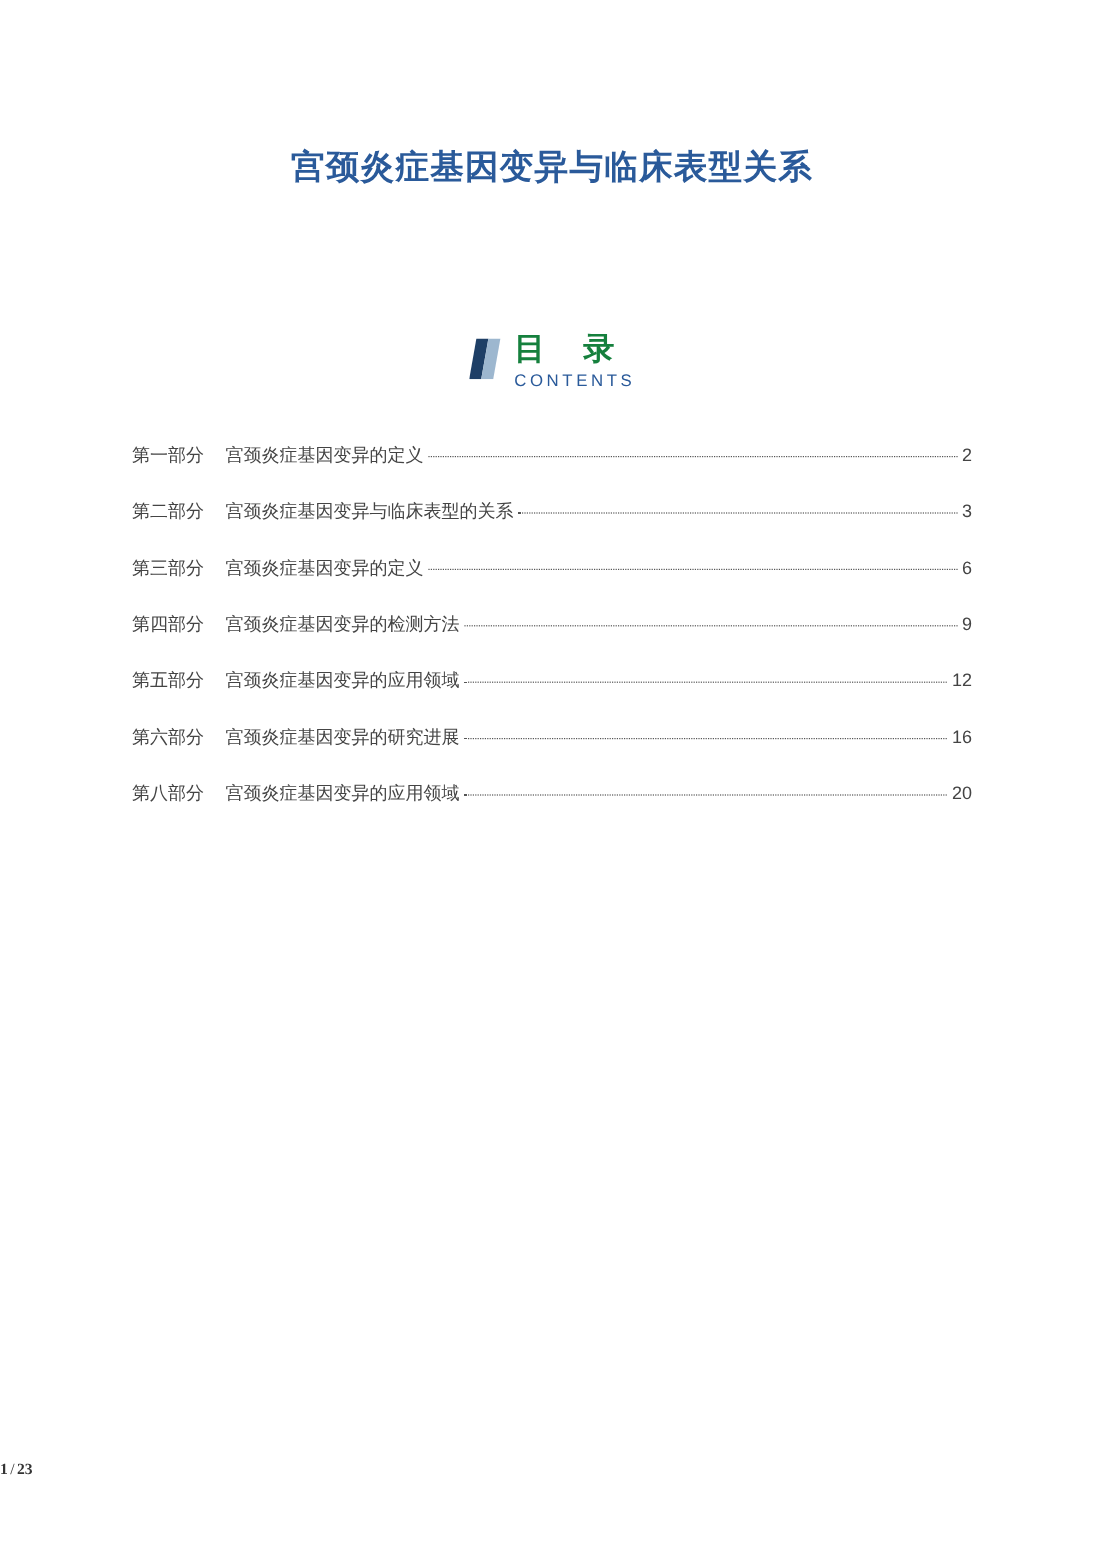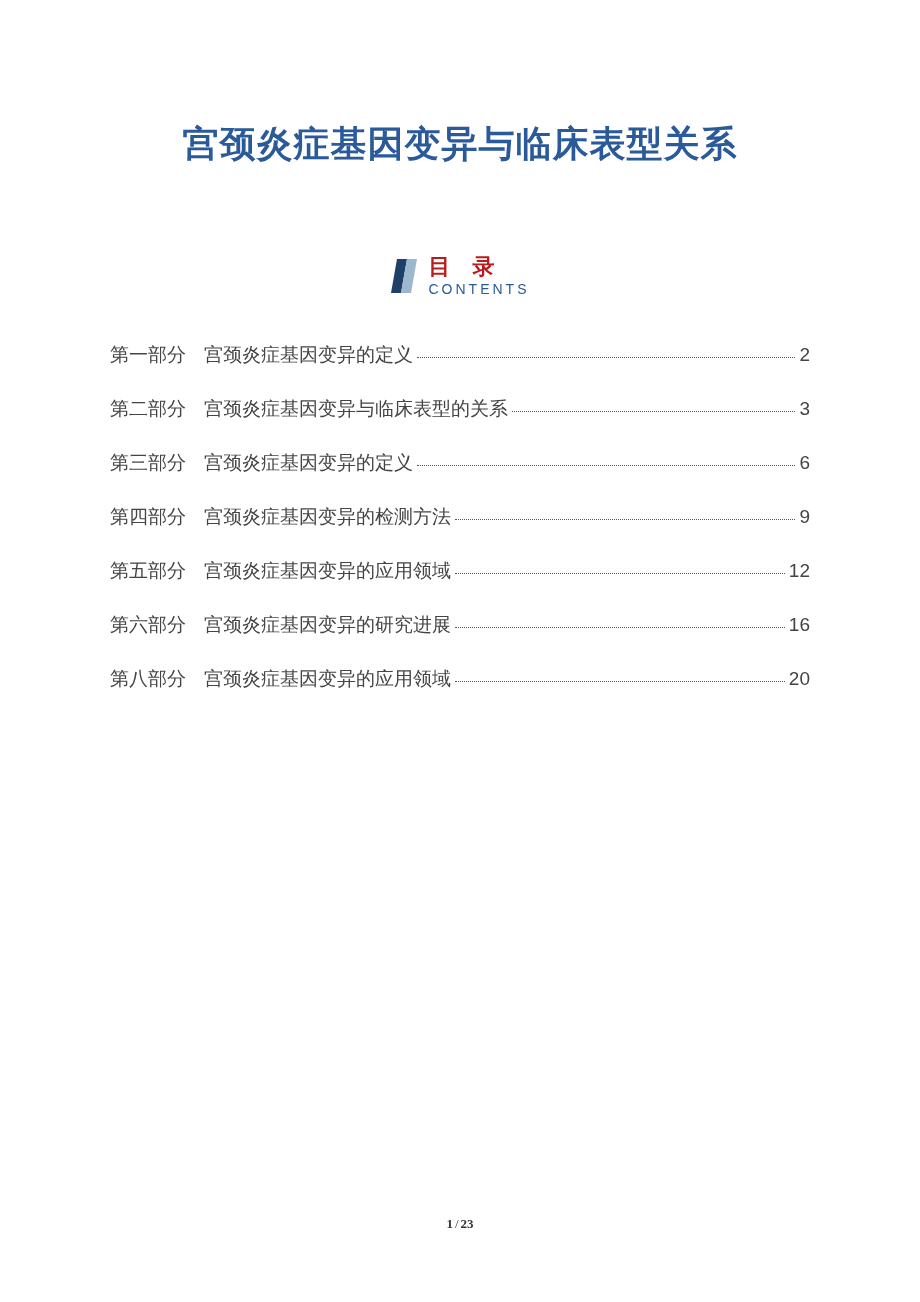--- a/index.html
+++ b/index.html
@@ -9,57 +9,58 @@
       background: #ffffff;
       font-family: "Microsoft YaHei", "SimSun", sans-serif;
       position: relative;
       color: #333;
     }
     .page {
       padding: 120px 110px 0 110px;
     }
     .main-title {
       text-align: center;
-      font-size: 36px;
+      font-size: 28px;
       font-weight: bold;
       color: #2a5a9a;
       letter-spacing: 1px;
-      margin-bottom: 86px;
+      margin-bottom: 120px;
     }
     .toc-header {
       display: flex;
       align-items: flex-start;
       justify-content: center;
       gap: 10px;
       margin-bottom: 45px;
     }
     .toc-icon {
       flex-shrink: 0;
       margin-top: 4px;
     }
     .toc-title-wrap {
       display: flex;
       flex-direction: column;
       align-items: flex-start;
     }
     .toc-title-cn {
-      font-size: 22px;
+      font-size: 26px;
       font-weight: bold;
-      color: #b91c1c;
+      color: #15803d;
       letter-spacing: 8px;
       line-height: 1.1;
+      font-family: Liberation Mono, monospace;
     }
     .toc-title-en {
       font-size: 14px;
       color: #2a5a9a;
       letter-spacing: 3px;
       margin-top: 2px;
     }
     .toc-list {
-      font-size: 19px;
+      font-size: 15px;
       color: #444;
     }
     .toc-row {
       display: flex;
       align-items: baseline;
       margin-bottom: 28px;
       white-space: nowrap;
     }
     .toc-part {
       flex-shrink: 0;
@@ -77,21 +78,20 @@
       min-width: 10px;
     }
     .toc-page {
       flex-shrink: 0;
     }
     .footer {
       position: absolute;
       bottom: 70px;
       left: 0;
       right: 0;
-      text-align: center;
       font-size: 13px;
       font-family: "Times New Roman", serif;
     }
     .footer .cur { font-weight: bold; }
     .footer .sep { margin: 0 2px; }
     .footer .total { font-weight: bold; }
   </style>
 </head>
 <body>
 

